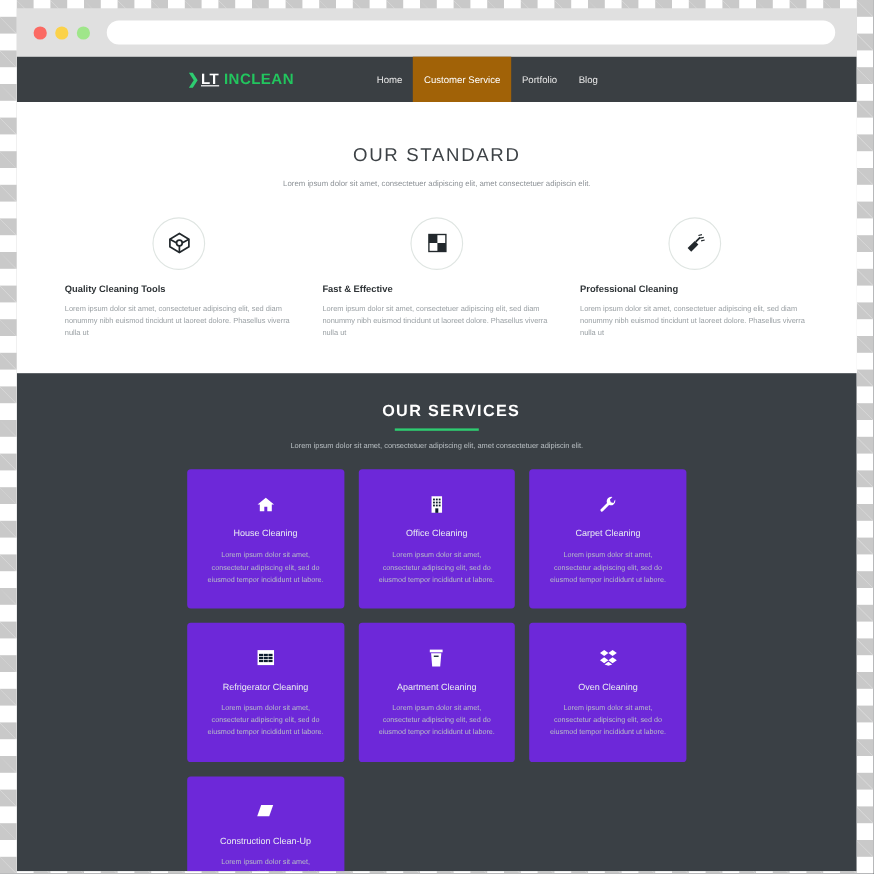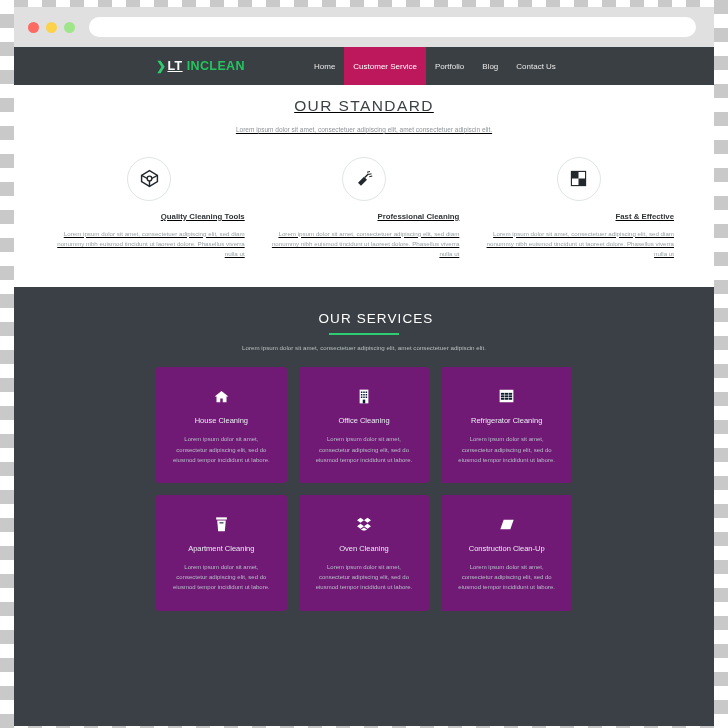--- a/index.html
+++ b/index.html
@@ -105,35 +105,34 @@
   .nav-item {
     display: flex;
     align-items: center;
     padding: 16px 9px;
     color: #e8e8e8;
     font-size: 8px;
     white-space: nowrap;
     text-decoration: none;
   }
   .nav-item.active {
-    background: #be185d;
+    background: #a16207;
     color: #ffffff;
   }
   .caret {
     margin-left: 3px;
     font-size: 6px;
     opacity: 0.7;
   }
 
   
   .standard-section {
     background: #ffffff;
-    padding: 12px 0 28px 0;
+    padding: 36px 0 28px 0;
     text-align: center;
-    text-decoration: underline;
   }
   .section-title {
     font-size: 15.5px;
     color: #3d4246;
     letter-spacing: 1.4px;
     margin: 0 0 10px 0;
     font-weight: normal;
   }
   .section-sub {
     font-size: 6.5px;
@@ -143,21 +142,21 @@
     line-height: 1.5;
   }
 
   .features-row {
     display: flex;
     margin-top: 22px;
     padding: 0 28px;
   }
   .feature {
     flex: 1;
-    text-align: right;
+    text-align: left;
     padding: 0 12px;
     box-sizing: border-box;
   }
   .feature-circle {
     width: 42px;
     height: 42px;
     border-radius: 50%;
     border: 1px solid #dfe5e2;
     margin: 0 auto 11px auto;
     display: flex;
@@ -179,21 +178,21 @@
   
   .services-section {
     background: #3a4045;
     padding: 24px 0 30px 0;
     text-align: center;
     min-height: 390px;
   }
   .services-title {
     font-size: 13.5px;
     color: #ffffff;
-    font-weight: normal;
+    font-weight: bold;
     letter-spacing: 1.1px;
     margin: 0 0 7px 0;
     padding-left: 24px;
   }
   .title-rule {
     width: 70px;
     height: 2px;
     background: #2ecc71;
     margin: 0 auto 9px auto;
   }
@@ -205,21 +204,21 @@
   }
 
   .services-grid {
     display: grid;
     grid-template-columns: repeat(3, 1fr);
     gap: 12px;
     padding: 0 142px;
     box-sizing: border-box;
   }
   .service-card {
-    background: #701a75;
+    background: #6d28d9;
     border-radius: 3px;
     padding: 20px 12px 18px 12px;
     text-align: center;
     box-sizing: border-box;
     min-height: 104px;
   }
   .service-icon {
     color: #ffffff;
     margin-bottom: 11px;
     display: flex;
@@ -258,21 +257,20 @@
       <div class="logo">
         <span class="logo-mark">❯</span>
         <span class="logo-lt">LT</span>
         <span class="logo-inclean">INCLEAN</span>
       </div>
       <div class="main-nav">
         <a class="nav-item">Home</a>
         <a class="nav-item active">Customer Service</a>
         <a class="nav-item">Portfolio</a>
         <a class="nav-item">Blog</a>
-        <a class="nav-item">Contact Us</a>
       </div>
     </div>
 
     <div class="standard-section">
       <h2 class="section-title">OUR STANDARD</h2>
       <p class="section-sub">Lorem ipsum dolor sit amet, consectetuer adipiscing elit, amet consectetuer adipiscin elit.</p>
 
       <div class="features-row">
 
         <div class="feature">
@@ -282,39 +280,39 @@
               <circle cx="12" cy="12" r="3" fill="none" stroke="#22282c" stroke-width="1.8"></circle>
               <path d="M2 8 L9.2 12 M22 8 L14.8 12 M12 22 L12 15" stroke="#22282c" stroke-width="1.8" fill="none"></path>
             </svg>
           </div>
           <div class="feature-title">Quality Cleaning Tools</div>
           <div class="feature-text">Lorem ipsum dolor sit amet, consectetuer adipiscing elit, sed diam nonummy nibh euismod tincidunt ut laoreet dolore. Phasellus viverra nulla ut</div>
         </div>
 
         <div class="feature">
           <div class="feature-circle">
+            <svg width="17" height="17" viewBox="0 0 24 24">
+              <rect x="2" y="2" width="20" height="20" fill="none" stroke="#22282c" stroke-width="1.6"></rect>
+              <rect x="2" y="2" width="10" height="10" fill="#22282c"></rect>
+              <rect x="12" y="12" width="10" height="10" fill="#22282c"></rect>
+            </svg>
+          </div>
+          <div class="feature-title">Fast &amp; Effective</div>
+          <div class="feature-text">Lorem ipsum dolor sit amet, consectetuer adipiscing elit, sed diam nonummy nibh euismod tincidunt ut laoreet dolore. Phasellus viverra nulla ut</div>
+        </div>
+
+        <div class="feature">
+          <div class="feature-circle">
             <svg width="18" height="18" viewBox="0 0 24 24">
               <path d="M4 20 L12 12 L16 16 L8 24 Z" fill="#22282c" transform="translate(0,-3)"></path>
               <path d="M13 10 L18 5" stroke="#22282c" stroke-width="2" fill="none"></path>
               <path d="M16 3 L20 2 M18 6 L22 5 M19 9 L23 8" stroke="#22282c" stroke-width="1.4" fill="none"></path>
             </svg>
           </div>
           <div class="feature-title">Professional Cleaning</div>
-          <div class="feature-text">Lorem ipsum dolor sit amet, consectetuer adipiscing elit, sed diam nonummy nibh euismod tincidunt ut laoreet dolore. Phasellus viverra nulla ut</div>
-        </div>
-
-        <div class="feature">
-          <div class="feature-circle">
-            <svg width="17" height="17" viewBox="0 0 24 24">
-              <rect x="2" y="2" width="20" height="20" fill="none" stroke="#22282c" stroke-width="1.6"></rect>
-              <rect x="2" y="2" width="10" height="10" fill="#22282c"></rect>
-              <rect x="12" y="12" width="10" height="10" fill="#22282c"></rect>
-            </svg>
-          </div>
-          <div class="feature-title">Fast &amp; Effective</div>
           <div class="feature-text">Lorem ipsum dolor sit amet, consectetuer adipiscing elit, sed diam nonummy nibh euismod tincidunt ut laoreet dolore. Phasellus viverra nulla ut</div>
         </div>
 
       </div>
     </div>
 
     <div class="services-section">
       <h2 class="services-title">OUR SERVICES</h2>
       <div class="title-rule"></div>
       <p class="services-sub">Lorem ipsum dolor sit amet, consectetuer adipiscing elit, amet consectetuer adipiscin elit.</p>
@@ -348,20 +346,29 @@
                   <rect x="11.6" y="12" width="2.4" height="2.4"></rect>
                   <rect x="7" y="17" width="4" height="6"></rect>
                 </g>
               </svg>
           </div>
           <div class="service-title">Office Cleaning</div>
           <div class="service-text">Lorem ipsum dolor sit amet, consectetur adipiscing elit, sed do eiusmod tempor incididunt ut labore.</div>
         </div>
 
 
+        <div class="service-card">
+          <div class="service-icon">
+            <svg width="15" height="15" viewBox="0 0 24 24" fill="#ffffff">
+                <path d="M21.7 5.3a6 6 0 0 1-8 7.2L5.4 20.9a2 2 0 0 1-2.8-2.8l8.4-8.3a6 6 0 0 1 7.2-8l-3.4 3.4 1.2 3.6 3.6 1.2z"></path>
+              </svg>
+          </div>
+          <div class="service-title">Carpet Cleaning</div>
+          <div class="service-text">Lorem ipsum dolor sit amet, consectetur adipiscing elit, sed do eiusmod tempor incididunt ut labore.</div>
+        </div>
 
         <div class="service-card">
           <div class="service-icon">
             <svg width="15" height="14" viewBox="0 0 24 22" fill="#ffffff">
                 <rect x="1" y="1" width="22" height="20"></rect>
                 <g fill="#0d1b2e">
                   <rect x="3" y="6" width="5.5" height="3"></rect>
                   <rect x="9.3" y="6" width="5.4" height="3"></rect>
                   <rect x="15.5" y="6" width="5.5" height="3"></rect>
                   <rect x="3" y="10" width="5.5" height="3"></rect>

